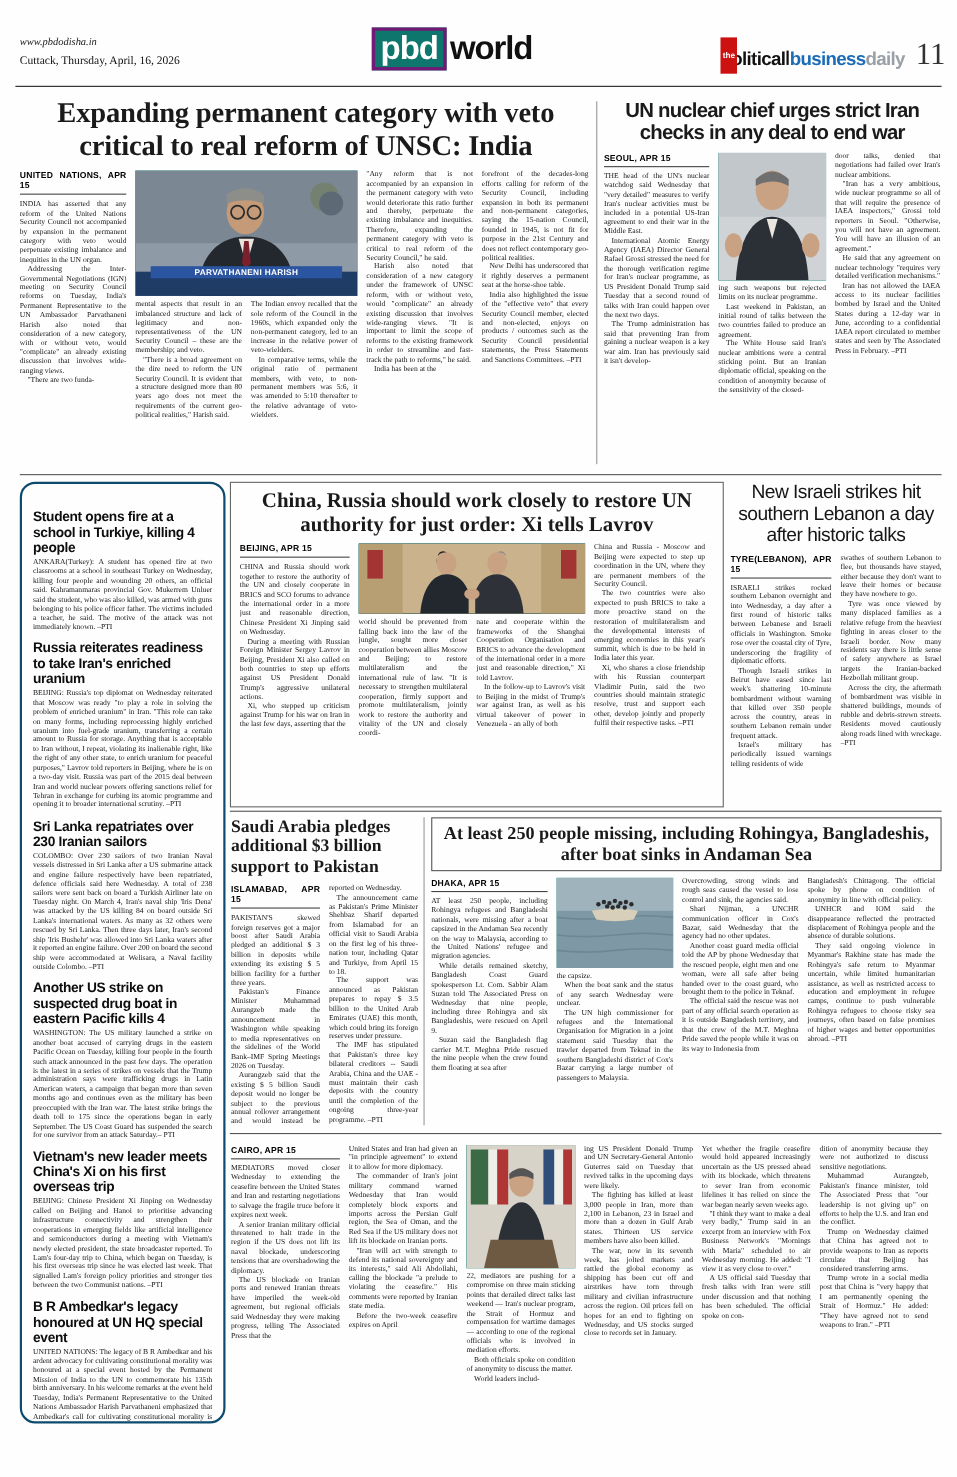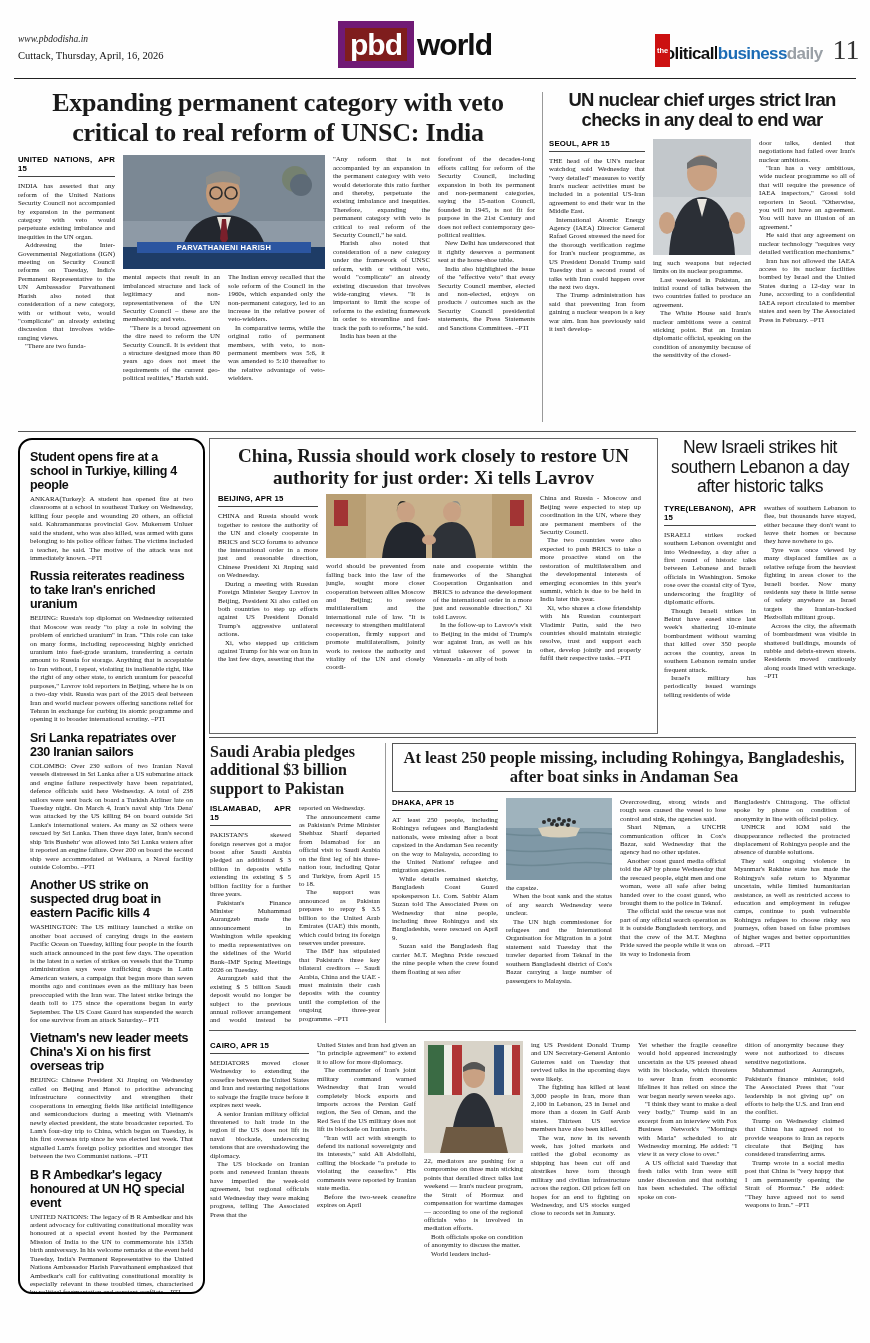--- a/index.html
+++ b/index.html
@@ -6,21 +6,21 @@
   html,body{background:#d9d9d9}
   .page{position:relative;width:870px;height:1343px;background:#fefefe;margin:0 auto;overflow:hidden;color:#1a1a1a;font-family:"Liberation Serif",serif}
   .abs{position:absolute}
   .hr{position:absolute;height:1px;background:#555}
   .vr{position:absolute;width:1px;background:#999}
 
   
   .site{font:italic 9.5px "Liberation Serif",serif;color:#222}
   .place-date{font:10.5px "Liberation Serif",serif;color:#111;margin-top:6px}
   .logo{font:bold 30px/34px "Liberation Sans",sans-serif;letter-spacing:-1px;white-space:nowrap}
-  .logo-pbd{background:#7f1d1d;color:#fff;padding:0 5px;border:7px solid #701a75}
+  .logo-pbd{background:#0f766e;color:#fff;padding:0 5px;border:3px solid #701a75}
   .logo-world{color:#101010;padding-left:3px}
   .masthead{display:flex;align-items:flex-end;gap:10px}
   .mast-words{position:relative;font:bold 17px/20px "Liberation Sans",sans-serif;letter-spacing:-0.6px;white-space:nowrap}
   .mast-the{position:absolute;top:-10px;left:0;background:#cc1111;color:#fff;font:bold 7.5px/9px "Liberation Sans",sans-serif;padding:12px 2px;letter-spacing:0}
   .mast-political{color:#111}
   .mast-divider{display:inline-block;width:2px;height:13px;background:#111;margin:0 1px}
   .mast-business{color:#1b6cb5}
   .mast-daily{color:#9aa0a6}
   .page-num{font:28px/28px "Liberation Serif",serif;color:#333}
 
@@ -36,21 +36,21 @@
 
   
   .grid{display:flex;gap:8px}
   .body-col{font-size:6.9px;line-height:1.22;text-align:justify;overflow:hidden;color:#141414}
   .body-col p{text-indent:7px}
   .body-col p:first-child{text-indent:0}
   .dateline{font:bold 7.8px/9px "Liberation Sans",sans-serif;letter-spacing:.2px;color:#000;border-bottom:1px solid #444;padding-bottom:3px;margin-bottom:5px}
   .box-article .body-col{margin-bottom:6px}
 
   
-  .round-box{border:2px solid #000000;border-radius:14px;padding:3px 10px 6px;overflow:hidden}
+  .round-box{border:2px solid #0c4a6e;border-radius:14px;padding:16px 10px 6px;overflow:hidden}
   .sq-box{border:1px solid #666;padding:6px 8px;overflow:hidden}
 
   
   .photo{position:relative;overflow:hidden;margin-bottom:4px;background:#0f766e}
   .photo svg{display:block}
   .nameplate{position:absolute;left:7%;bottom:16px;width:86%;background:#2b55a0;color:#fff;font:bold 7.5px/9px "Liberation Sans",sans-serif;text-align:center;padding:1px 0;letter-spacing:.3px}
 </style>
 </head>
 <body>
 

